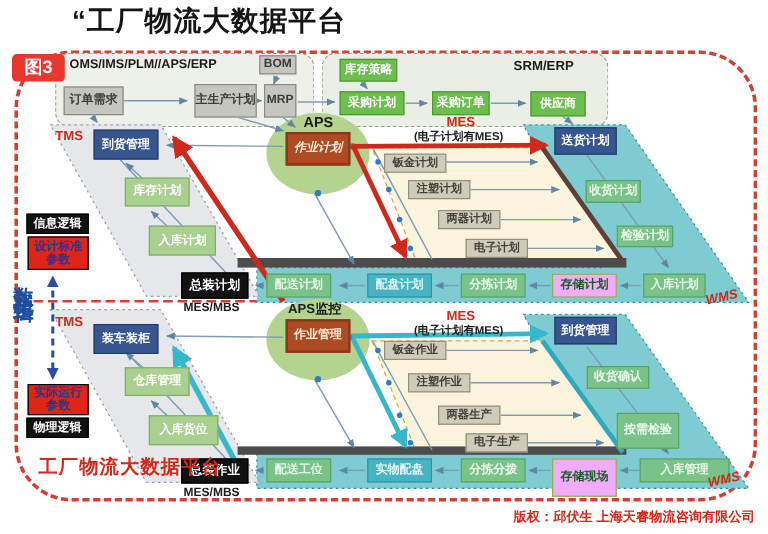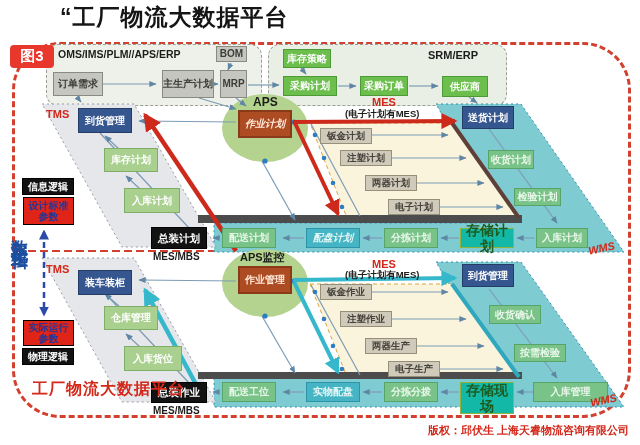--- a/index.html
+++ b/index.html
@@ -7,21 +7,21 @@
          font-family:"Liberation Sans","DejaVu Sans",sans-serif;}
   .bx{position:absolute;box-sizing:border-box;display:flex;align-items:center;justify-content:center;
       text-align:center;font-weight:bold;line-height:1.15;z-index:6;}
   .gray  {background:#c6c6c1;border:1px solid #8a8a84;color:#3c3c38;font-size:10px;}
   .green {background:#6cbf4d;border:1px solid #4d9a36;color:#ffffff;font-size:10px;}
   .navy  {background:#35568e;border:1px solid #243c66;color:#ffffff;font-size:10px;}
   .lgreen{background:#a9d08e;border:1px solid #7fae66;color:#ffffff;font-size:10px;}
   .mes   {background:#cfcaba;border:1px solid #968f79;color:#44403a;font-size:9.5px;}
   .tealb {background:#45b4c4;border:1px solid #2e93a6;color:#e4f7f5;font-size:10px;}
   .tgreen{background:#79c388;border:1px solid #57a468;color:#e9f7ea;font-size:10px;}
-  .ygreen{background:#14b8a6;border:1px solid #93b23c;color:#1d5c20;font-size:14px;}
+  .ygreen{background:#f0abfc;border:1px solid #93b23c;color:#1d5c20;font-size:10px;}
   .blackbx{background:#121212;border:1px solid #000;color:#ffffff;font-size:10.5px;}
   .redbx {background:#e02518;border:1px solid #000000;color:#283593;font-size:10px;padding:1px;}
   .brick {background:#ad4b22;border:2px solid #8a3a18;color:#ffe9d9;font-size:10px;}
   .lbl{position:absolute;font-weight:bold;white-space:nowrap;z-index:7;}
   .redlbl{color:#d3281a;}
   .blklbl{color:#1c1c1a;}
   .border-frame{position:absolute;left:12px;top:42px;width:613px;height:370px;
       border:3px dashed #d2402f;border-radius:48px;z-index:1;}
   .sysbox{position:absolute;border:1.5px dashed #9aa095;border-radius:12px;z-index:2;}
   .vtext{position:absolute;writing-mode:vertical-rl;text-orientation:upright;
@@ -181,41 +181,41 @@
   <div class="bx mes" style="left:320px;top:128px;width:52px;height:16px;">钣金计划</div>
   <div class="bx mes" style="left:340px;top:150px;width:52px;height:16px;">注塑计划</div>
   <div class="bx mes" style="left:365px;top:175px;width:52px;height:16px;">两器计划</div>
   <div class="bx mes" style="left:388px;top:199px;width:52px;height:16px;">电子计划</div>
   <div class="bx navy" style="left:462px;top:106px;width:52px;height:23px;">送货计划</div>
   <div class="bx tgreen" style="left:488px;top:150px;width:46px;height:19px;">收货计划</div>
   <div class="bx tgreen" style="left:514px;top:188px;width:47px;height:18px;">检验计划</div>
   <div class="bx blackbx" style="left:151px;top:227px;width:56px;height:22px;">总装计划</div>
   <div class="lbl blklbl" style="left:153px;top:251px;font-size:10px;">MES/MBS</div>
   <div class="bx tgreen" style="left:222px;top:228px;width:54px;height:20px;">配送计划</div>
-  <div class="bx tealb" style="left:306px;top:228px;width:54px;height:20px;font-style:italic;">配盘计划</div>
+  <div class="bx tealb" style="left:306px;top:228px;width:54px;height:20px;">配盘计划</div>
   <div class="bx tgreen" style="left:384px;top:228px;width:54px;height:20px;">分拣计划</div>
   <div class="bx ygreen" style="left:460px;top:228px;width:54px;height:20px;">存储计划</div>
   <div class="bx tgreen" style="left:536px;top:228px;width:52px;height:20px;">入库计划</div>
   <div class="lbl redlbl" style="left:588px;top:242px;font-size:11px;font-style:italic;transform:rotate(-12deg);">WMS</div>
 
   <div class="lbl redlbl" style="left:46px;top:263px;font-size:11px;">TMS</div>
   <div class="bx navy" style="left:78px;top:270px;width:54px;height:25px;">装车装柜</div>
   <div class="bx lgreen" style="left:104px;top:306px;width:54px;height:24px;">仓库管理</div>
   <div class="bx lgreen" style="left:124px;top:346px;width:58px;height:25px;">入库货位</div>
   <div class="lbl blklbl" style="left:240px;top:250px;font-size:11px;">APS监控</div>
   <div class="bx brick" style="left:238px;top:266px;width:54px;height:28px;">作业管理</div>
   <div class="lbl redlbl" style="left:372px;top:258px;font-size:11px;">MES</div>
   <div class="lbl blklbl" style="left:345px;top:269px;font-size:9.5px;">(电子计划有MES)</div>
   <div class="bx mes" style="left:320px;top:284px;width:52px;height:16px;">钣金作业</div>
   <div class="bx mes" style="left:340px;top:311px;width:52px;height:16px;">注塑作业</div>
   <div class="bx mes" style="left:365px;top:338px;width:52px;height:16px;">两器生产</div>
   <div class="bx mes" style="left:388px;top:361px;width:52px;height:16px;">电子生产</div>
   <div class="bx navy" style="left:462px;top:264px;width:52px;height:23px;">到货管理</div>
   <div class="bx tgreen" style="left:489px;top:305px;width:52px;height:19px;">收货确认</div>
-  <div class="bx tgreen" style="left:514px;top:344px;width:52px;height:18px;">按需检验</div>
+  <div class="bx tgreen" style="left:514px;top:344px;width:52px;height:30px;">按需检验</div>
   <div class="bx blackbx" style="left:151px;top:382px;width:56px;height:21px;">总装作业</div>
   <div class="lbl blklbl" style="left:153px;top:405px;font-size:10px;">MES/MBS</div>
   <div class="bx tgreen" style="left:222px;top:382px;width:54px;height:20px;">配送工位</div>
   <div class="bx tealb" style="left:306px;top:382px;width:54px;height:20px;">实物配盘</div>
   <div class="bx tgreen" style="left:384px;top:382px;width:54px;height:20px;">分拣分拨</div>
   <div class="bx ygreen" style="left:460px;top:382px;width:54px;height:32px;">存储现场</div>
   <div class="bx tgreen" style="left:533px;top:382px;width:75px;height:20px;text-align:right;">入库管理</div>
   <div class="lbl redlbl" style="left:590px;top:394px;font-size:11px;font-style:italic;transform:rotate(-12deg);">WMS</div>
 
   <div class="bx blackbx" style="left:22px;top:178px;width:52px;height:17px;font-size:10px;">信息逻辑</div>

